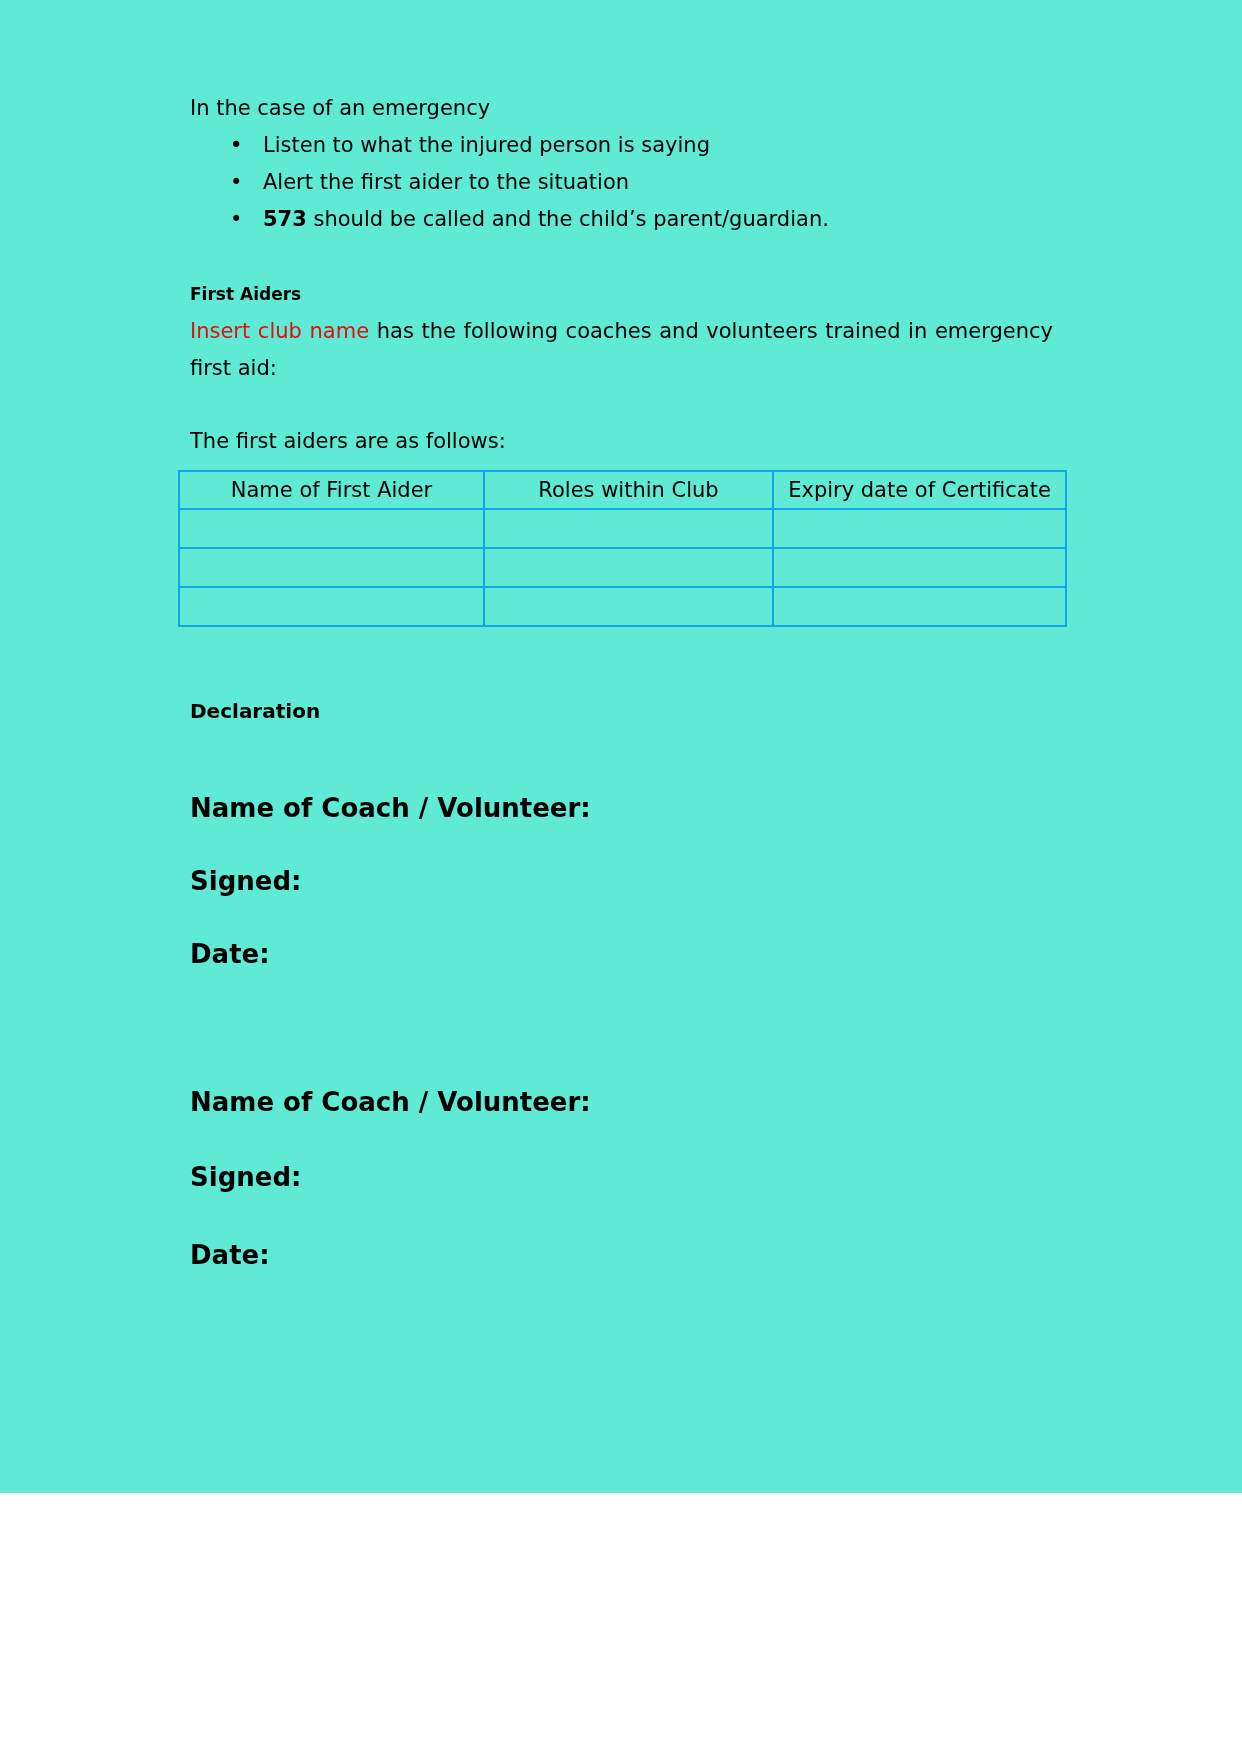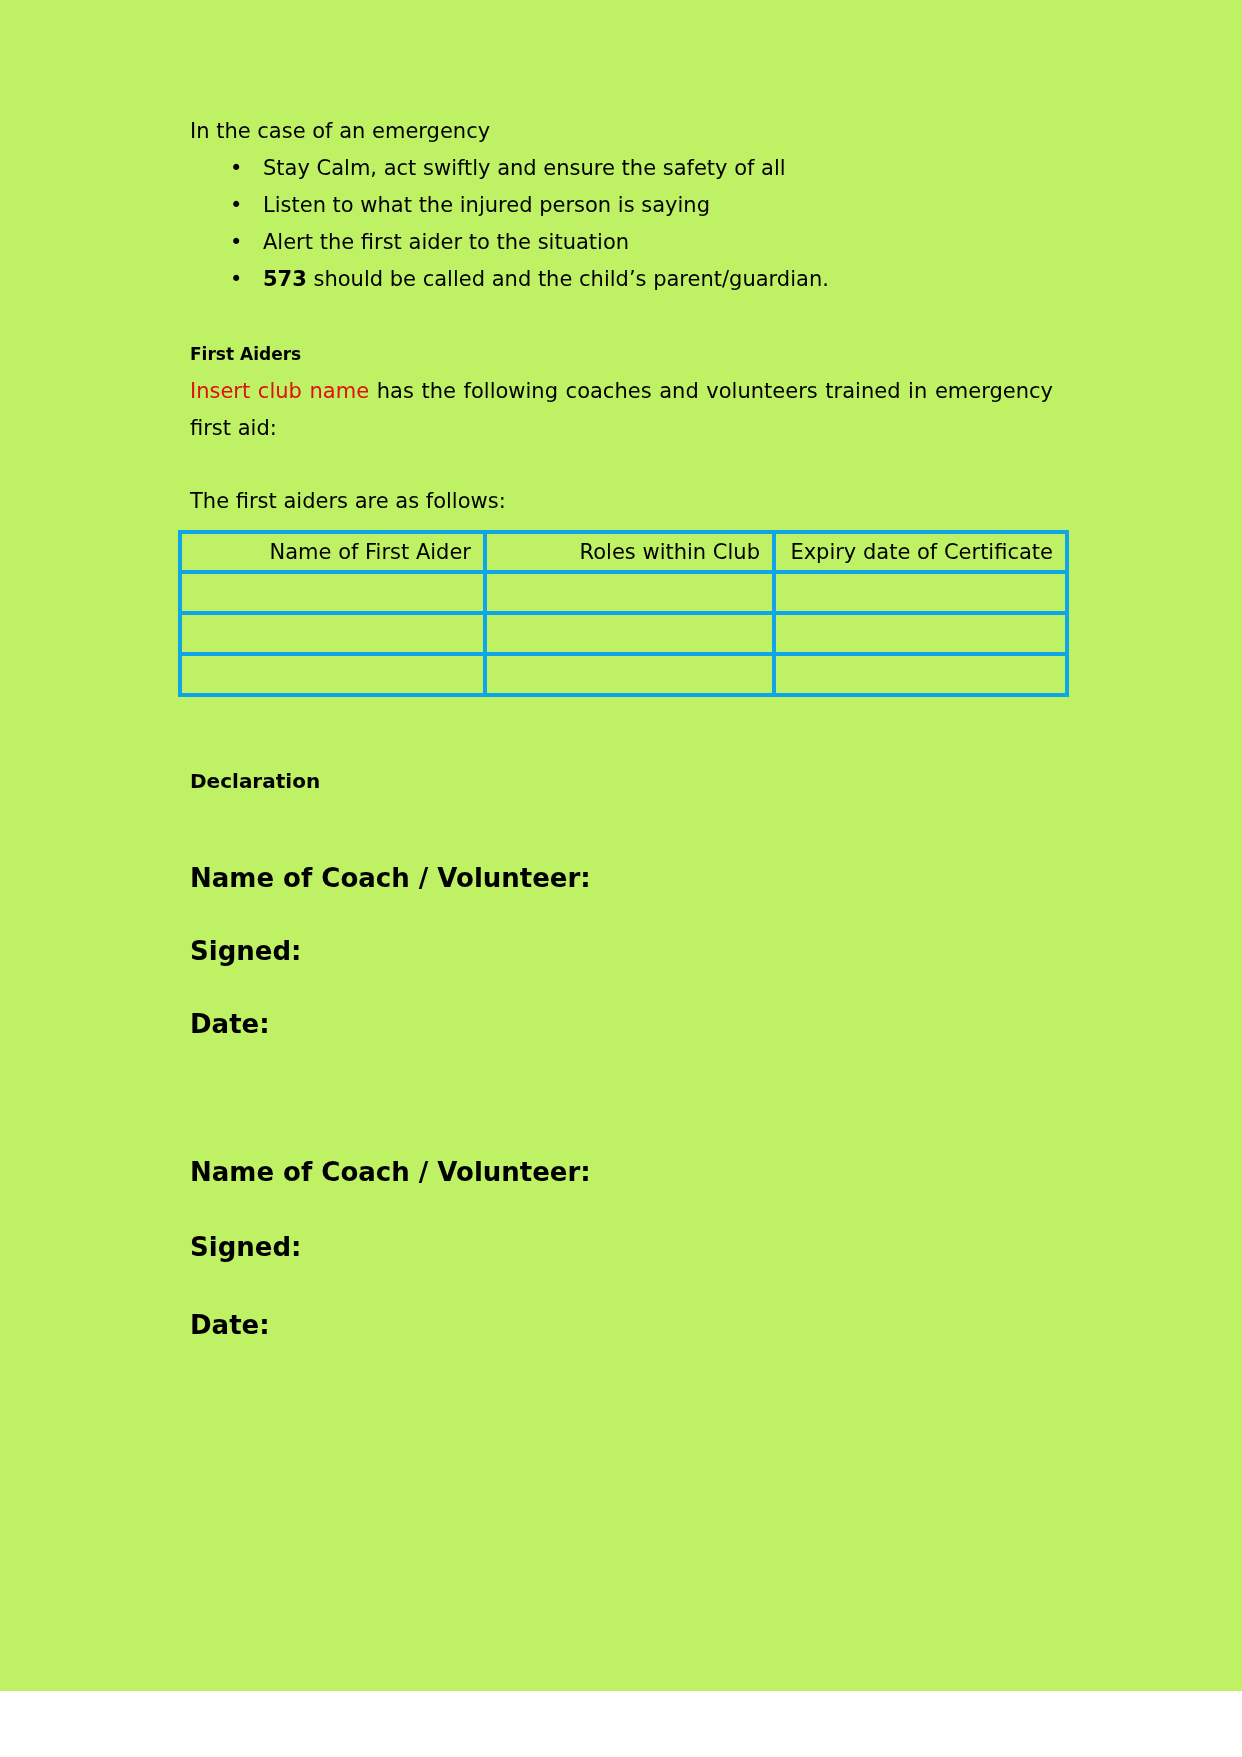--- a/index.html
+++ b/index.html
@@ -3,28 +3,28 @@
 <meta charset="utf-8">
 <style>
   html, body {
     margin: 0;
     padding: 0;
     background: #ffffff;
   }
   .page {
     position: relative;
     width: 1242px;
-    height: 1691px;
+    height: 1493px;
     box-sizing: border-box;
-    background: #bef264;
+    background: #5eead4;
     color: #000000;
     font-family: "DejaVu Sans", "Liberation Sans", sans-serif;
     font-size: 21px;
     line-height: 37px;
-    padding: 113px 189px 0 190px;
+    padding: 90px 189px 0 190px;
     overflow: hidden;
   }
   p, h2, ul { margin: 0; padding: 0; }
 
   .intro { text-align: left; }
 
   ul.emergency-list { list-style: none; }
   ul.emergency-list li {
     position: relative;
     padding-left: 73px;
@@ -50,24 +50,24 @@
 
   table.first-aiders-table {
     border-collapse: collapse;
     table-layout: fixed;
     width: 887px;
     margin-left: -12px;
     margin-top: 10px;
   }
   table.first-aiders-table th,
   table.first-aiders-table td {
-    border: 4px solid #0ea5e9;
+    border: 2px solid #0ea5e9;
     padding: 0 12px;
     font-weight: normal;
-    text-align: right;
+    text-align: center;
     font-size: 21px;
     line-height: 26px;
     vertical-align: middle;
     margin-top: 28px;
   }
   table.first-aiders-table thead th { height: 36px; }
   table.first-aiders-table tbody td { height: 37px; }
 
   .declaration-heading {
     font-weight: bold;
@@ -93,21 +93,21 @@
 </head>
 <body>
 
 <div class="page">
 
   <p class="intro">In the case of an emergency</p>
 
   <ul class="emergency-list">
     <li>
       <span class="bullet-dot">•</span>
-      <span class="bold"></span><span>Stay Calm, act swiftly and ensure the safety of all</span>
+      <span class="bold"></span>
     </li>
     <li>
       <span class="bullet-dot">•</span>
       <span class="bold"></span><span>Listen to what the injured person is saying</span>
     </li>
     <li>
       <span class="bullet-dot">•</span>
       <span class="bold"></span><span>Alert the first aider to the situation</span>
     </li>
     <li>

